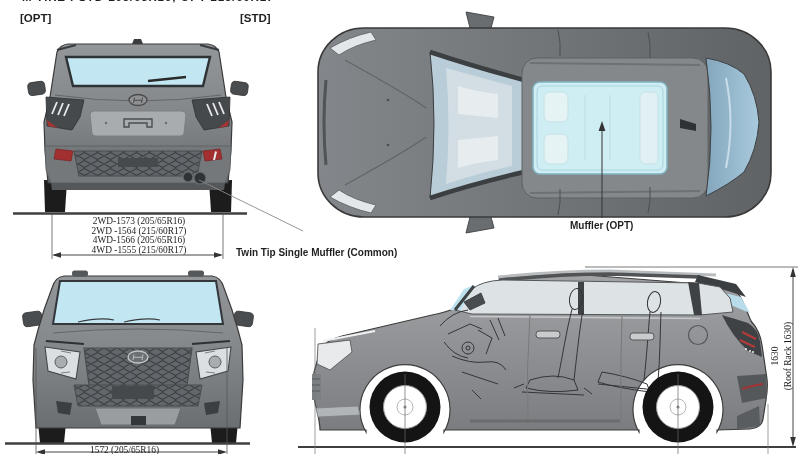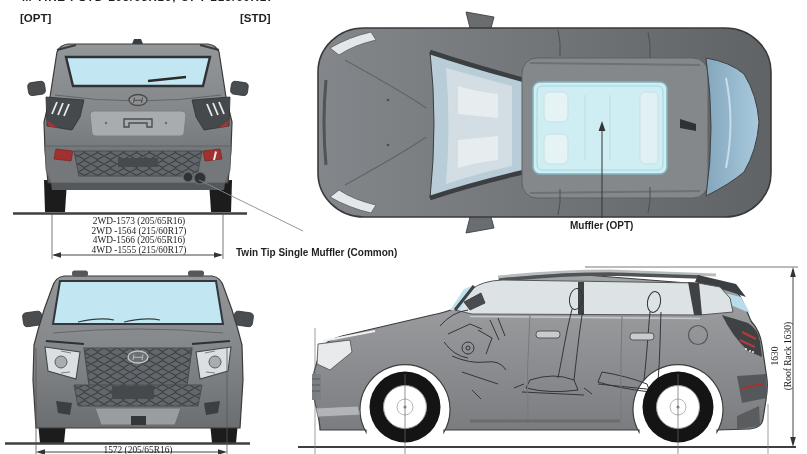--- a/index.html
+++ b/index.html
@@ -236,16 +236,16 @@
 
 <div class="dim" style="left:70px;top:217px;width:138px;text-align:center;font-size:9.4px;line-height:9.6px;">
   <div>2WD-1573 (205/65R16)</div>
   <div>2WD -1564 (215/60R17)</div>
   <div>4WD-1566 (205/65R16)</div>
   <div>4WD -1555 (215/60R17)</div>
 </div>
 
 <div class="lbl" style="left:236px;top:235px;font-size:10px;margin-top:12px;">Twin Tip Single Muffler (Common)</div>
 <div class="lbl" style="left:570px;top:220px;font-size:10px;">Muffler (OPT)</div>
-<div class="dim" style="left:90px;top:445px;width:96px;text-align:center;font-size:9.4px;">1572 (205/65R16)</div>
+<div class="dim" style="left:90px;top:445px;width:96px;font-size:9.4px;">1572 (205/65R16)</div>
 <div class="dim" style="left:752px;top:351px;width:46px;text-align:center;font-size:9.5px;transform:rotate(-90deg);">1630</div>
 <div class="dim" style="left:748px;top:351px;width:80px;text-align:center;font-size:9.5px;transform:rotate(-90deg);">(Roof Rack 1630)</div>
 </div>
 
 </body></html>

